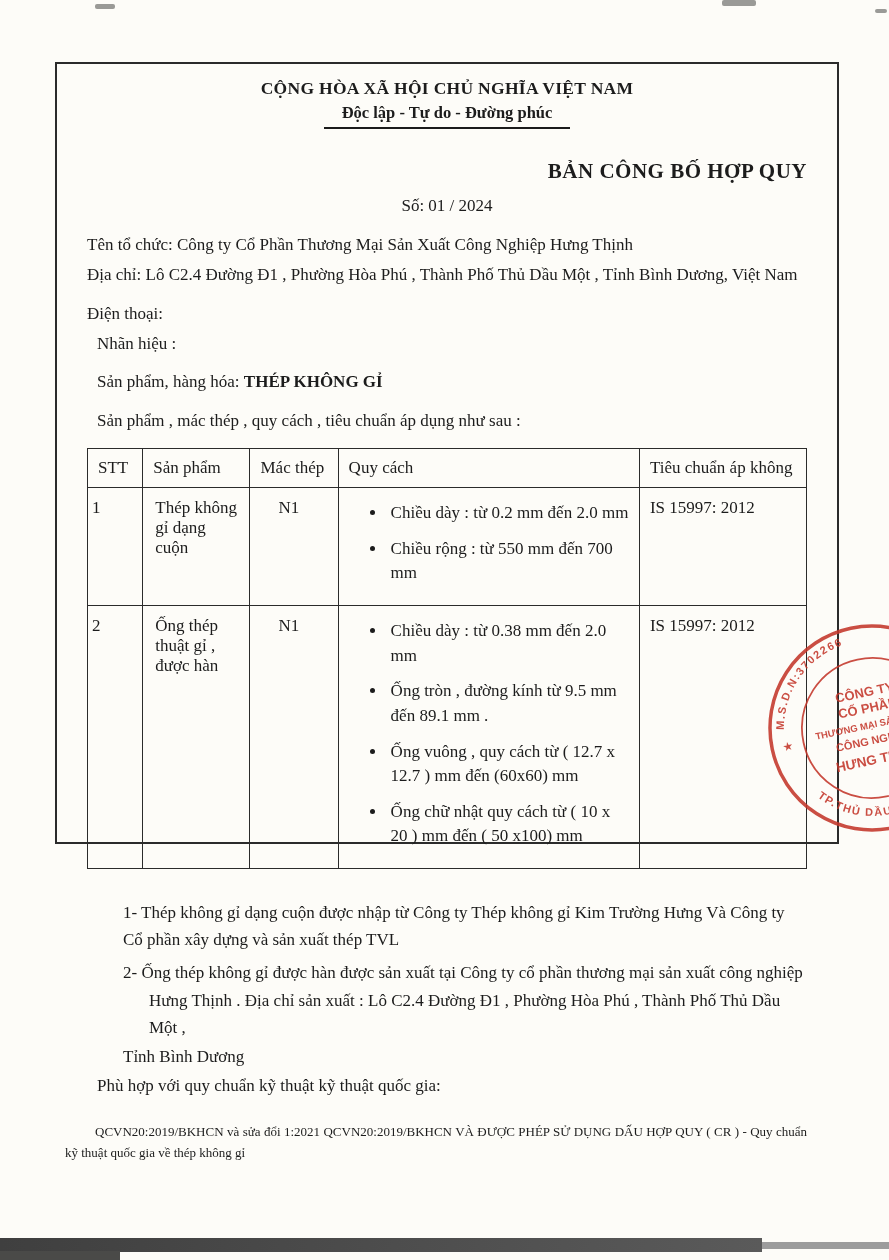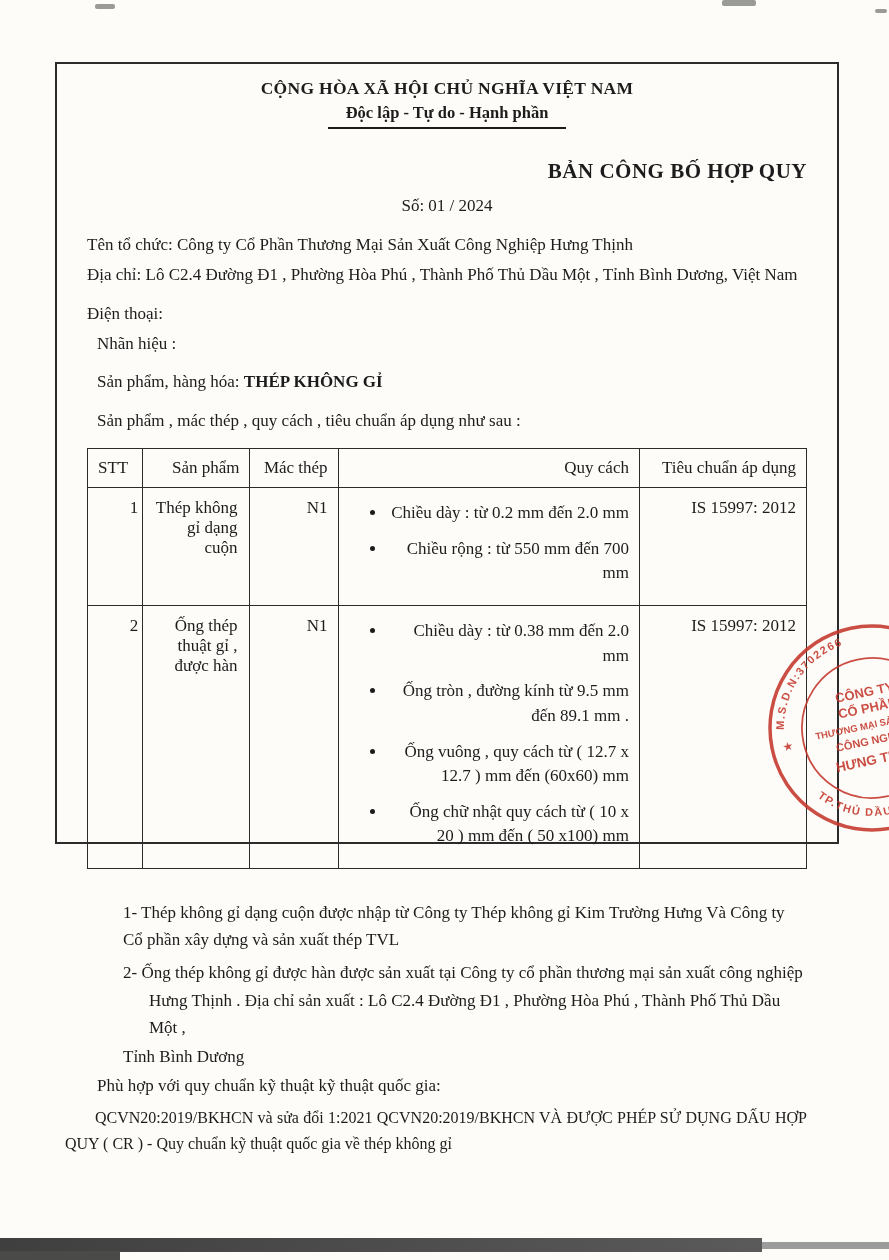--- a/index.html
+++ b/index.html
@@ -21,37 +21,37 @@
   .doc-title { text-align:right; font-size:21px; font-weight:bold; margin-top:30px; letter-spacing:0.5px; }
   .doc-number { text-align:center; font-size:17px; margin-top:12px; }
 
   .info { font-size:17px; line-height:1.55; margin-top:4px; }
   .info.first { margin-top:16px; }
   .indent { margin-left:10px; }
   .m-top { margin-top:12px; }
   .product-value { font-weight:bold; }
 
   table.spec { width:100%; border-collapse:collapse; margin-top:14px; font-size:17px; }
-  .spec th, .spec td { border:1.6px solid #2b2b2b; vertical-align:top; text-align:right; font-weight:normal; }
+  .spec th, .spec td { border:1.6px solid #2b2b2b; vertical-align:top; text-align:left; font-weight:normal; }
   .spec th { padding:9px 10px; }
   .c-stt { text-align:center; padding:10px 4px; }
   .c-prod { padding:10px 12px; }
   .c-grade { padding:10px 10px 10px 28px; }
   .c-specs { padding:6px 10px 8px 6px; }
   .c-specs ul { margin:0; padding-left:42px; list-style:disc; }
   .c-specs li { margin:7px 0 11px; padding-left:4px; line-height:1.45; }
   .c-std { padding:10px 10px; }
 
   .note { font-size:17px; line-height:1.6; margin:0 0 6px 36px; }
   .note-1 { margin-top:30px; }
   .note-2 { padding-left:26px; text-indent:-26px; }
 
   .f-province { font-size:17px; margin:4px 0 0 36px; }
   .f-intro { font-size:17px; margin:9px 0 0 10px; }
-  .f-detail { font-size:16px; line-height:1.65; margin:9px 0 0 -22px; text-align:justify; text-indent:30px; }
+  .f-detail { font-size:13px; line-height:1.65; margin:25px 0 0 -22px; text-align:justify; text-indent:30px; }
 
   .stamp { position:absolute; left:752px; top:608px; transform:rotate(-12deg); opacity:0.88; }
   .stamp text { fill:#c4372b; font-family:"Liberation Sans", sans-serif; font-weight:bold; }
   .stamp .arc { font-size:11px; letter-spacing:1.5px; }
   .stamp .l0, .stamp .l1 { font-size:13px; text-anchor:middle; }
   .stamp .l2 { font-size:9.5px; text-anchor:middle; }
   .stamp .l3 { font-size:11px; text-anchor:middle; }
   .stamp .l4 { font-size:13.5px; text-anchor:middle; }
   .stamp .star { font-size:10px; text-anchor:middle; }
 
@@ -65,21 +65,21 @@
 <div class="page">
 
   <div class="artifact a1"></div>
   <div class="artifact a2"></div>
   <div class="artifact a3"></div>
 
   <div class="frame">
 
     <div class="nat-title">CỘNG HÒA XÃ HỘI CHỦ NGHĨA VIỆT NAM</div>
     <div class="nat-motto-wrap">
-      <span class="nat-motto">Độc lập - Tự do - Hạnh phần</span>
+      <span class="nat-motto">Độc lập - Tự do - Đường phúc</span>
     </div>
 
     <div class="doc-title">BẢN CÔNG BỐ HỢP QUY</div>
     <div class="doc-number">Số: 01 / 2024</div>
 
     <p class="info first">Tên tổ chức: Công ty Cổ Phần Thương Mại Sản Xuất Công Nghiệp Hưng Thịnh</p>
     <p class="info">Địa chỉ: Lô C2.4 Đường Đ1 , Phường Hòa Phú , Thành Phố Thủ Dầu Một , Tỉnh Bình Dương, Việt Nam</p>
     <p class="info m-top">Điện thoại:</p>
     <p class="info indent">Nhãn hiệu :</p>
     <p class="info indent m-top"><span>Sản phẩm, hàng hóa: </span><span class="product-value">THÉP KHÔNG GỈ</span></p>
@@ -92,21 +92,21 @@
           <col style="width:93px">
           <col style="width:333px">
           <col style="width:184px">
       </colgroup>
       <thead>
         <tr>
           <th style="text-align:left">STT</th>
           <th>Sản phẩm</th>
           <th>Mác thép</th>
           <th>Quy cách</th>
-          <th>Tiêu chuẩn áp dụng</th>
+          <th>Tiêu chuẩn áp không</th>
         </tr>
       </thead>
       <tbody>
         <tr>
           <td class="c-stt">1</td>
           <td class="c-prod">Thép không gỉ dạng cuộn</td>
           <td class="c-grade">N1</td>
           <td class="c-specs">
             <ul>
               <li>Chiều dày : từ 0.2 mm đến 2.0 mm</li>

